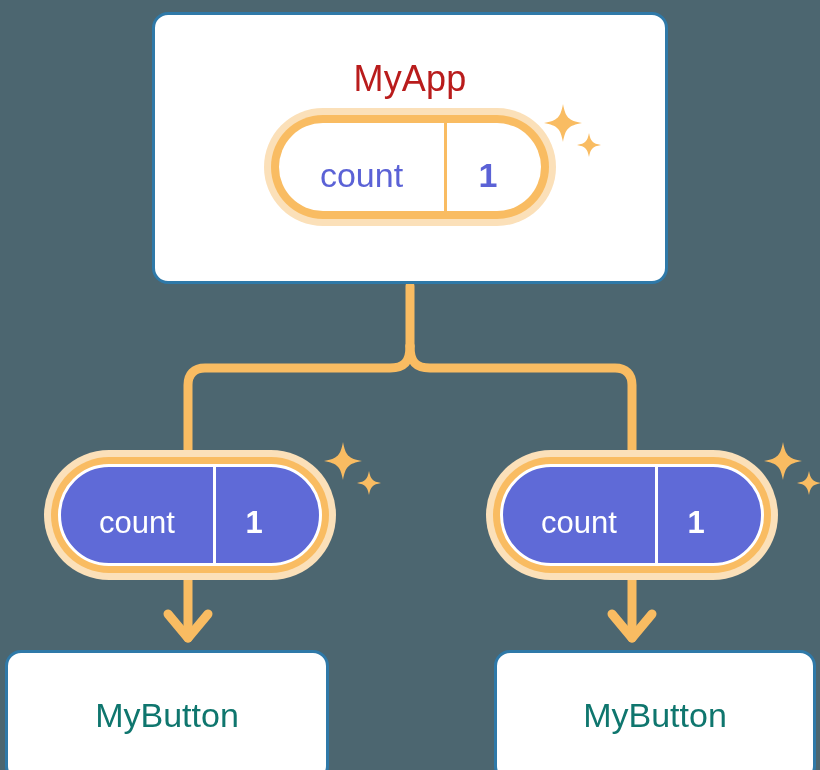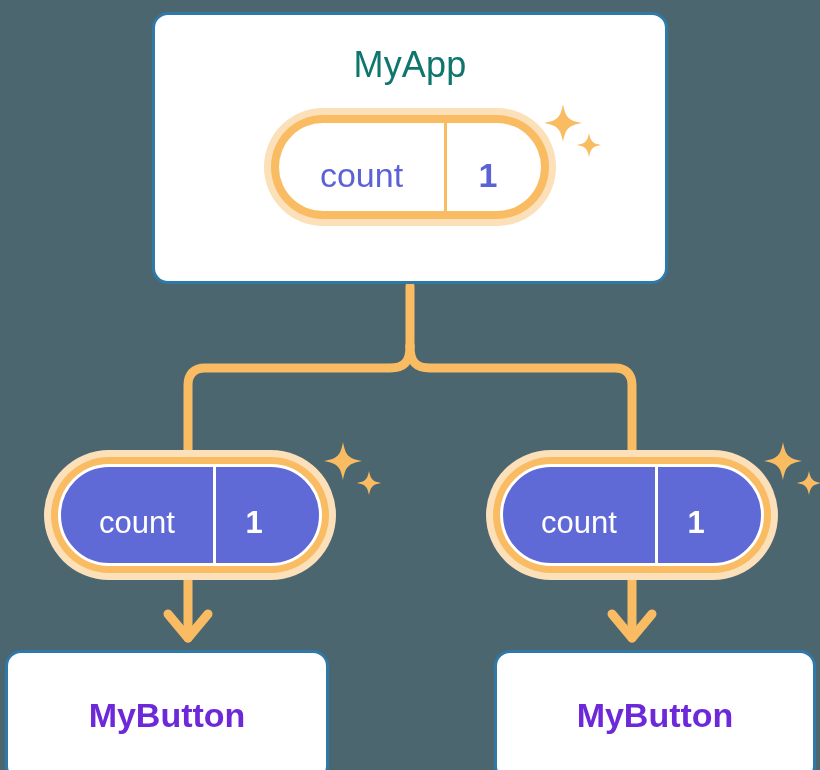--- a/index.html
+++ b/index.html
@@ -40,27 +40,27 @@
     width: 516px;
     height: 272px;
     background: #ffffff;
     border: 3px solid #2f79a8;
     border-radius: 16px;
     box-sizing: border-box;
     z-index: 3;
   }
   .app-title {
     position: absolute;
-    top: 32px;
+    top: 46px;
     left: 0;
     width: 100%;
     text-align: center;
     font-size: 36px;
     font-weight: 500;
-    color: #0f766e;
+    color: #b91c1c;
     letter-spacing: 0.2px;
     line-height: 1;
   }
 
   
   .pill {
     position: absolute;
     box-sizing: border-box;
     border-radius: 999px;
     display: flex;
@@ -166,22 +166,22 @@
     border: 3px solid #2f79a8;
     border-radius: 16px;
     box-sizing: border-box;
     z-index: 3;
     display: flex;
     align-items: center;
     justify-content: center;
   }
   .btn-label {
     font-size: 34px;
-    font-weight: 700;
-    color: #6d28d9;
+    font-weight: 400;
+    color: #0f766e;
     line-height: 1;
     margin-top: -2px;
   }
   #btn-left  { left: 5px;   top: 650px; width: 324px; height: 132px; }
   #btn-right { left: 494px; top: 650px; width: 322px; height: 132px; }
 </style>
 </head>
 <body>
 
 <div id="stage">

